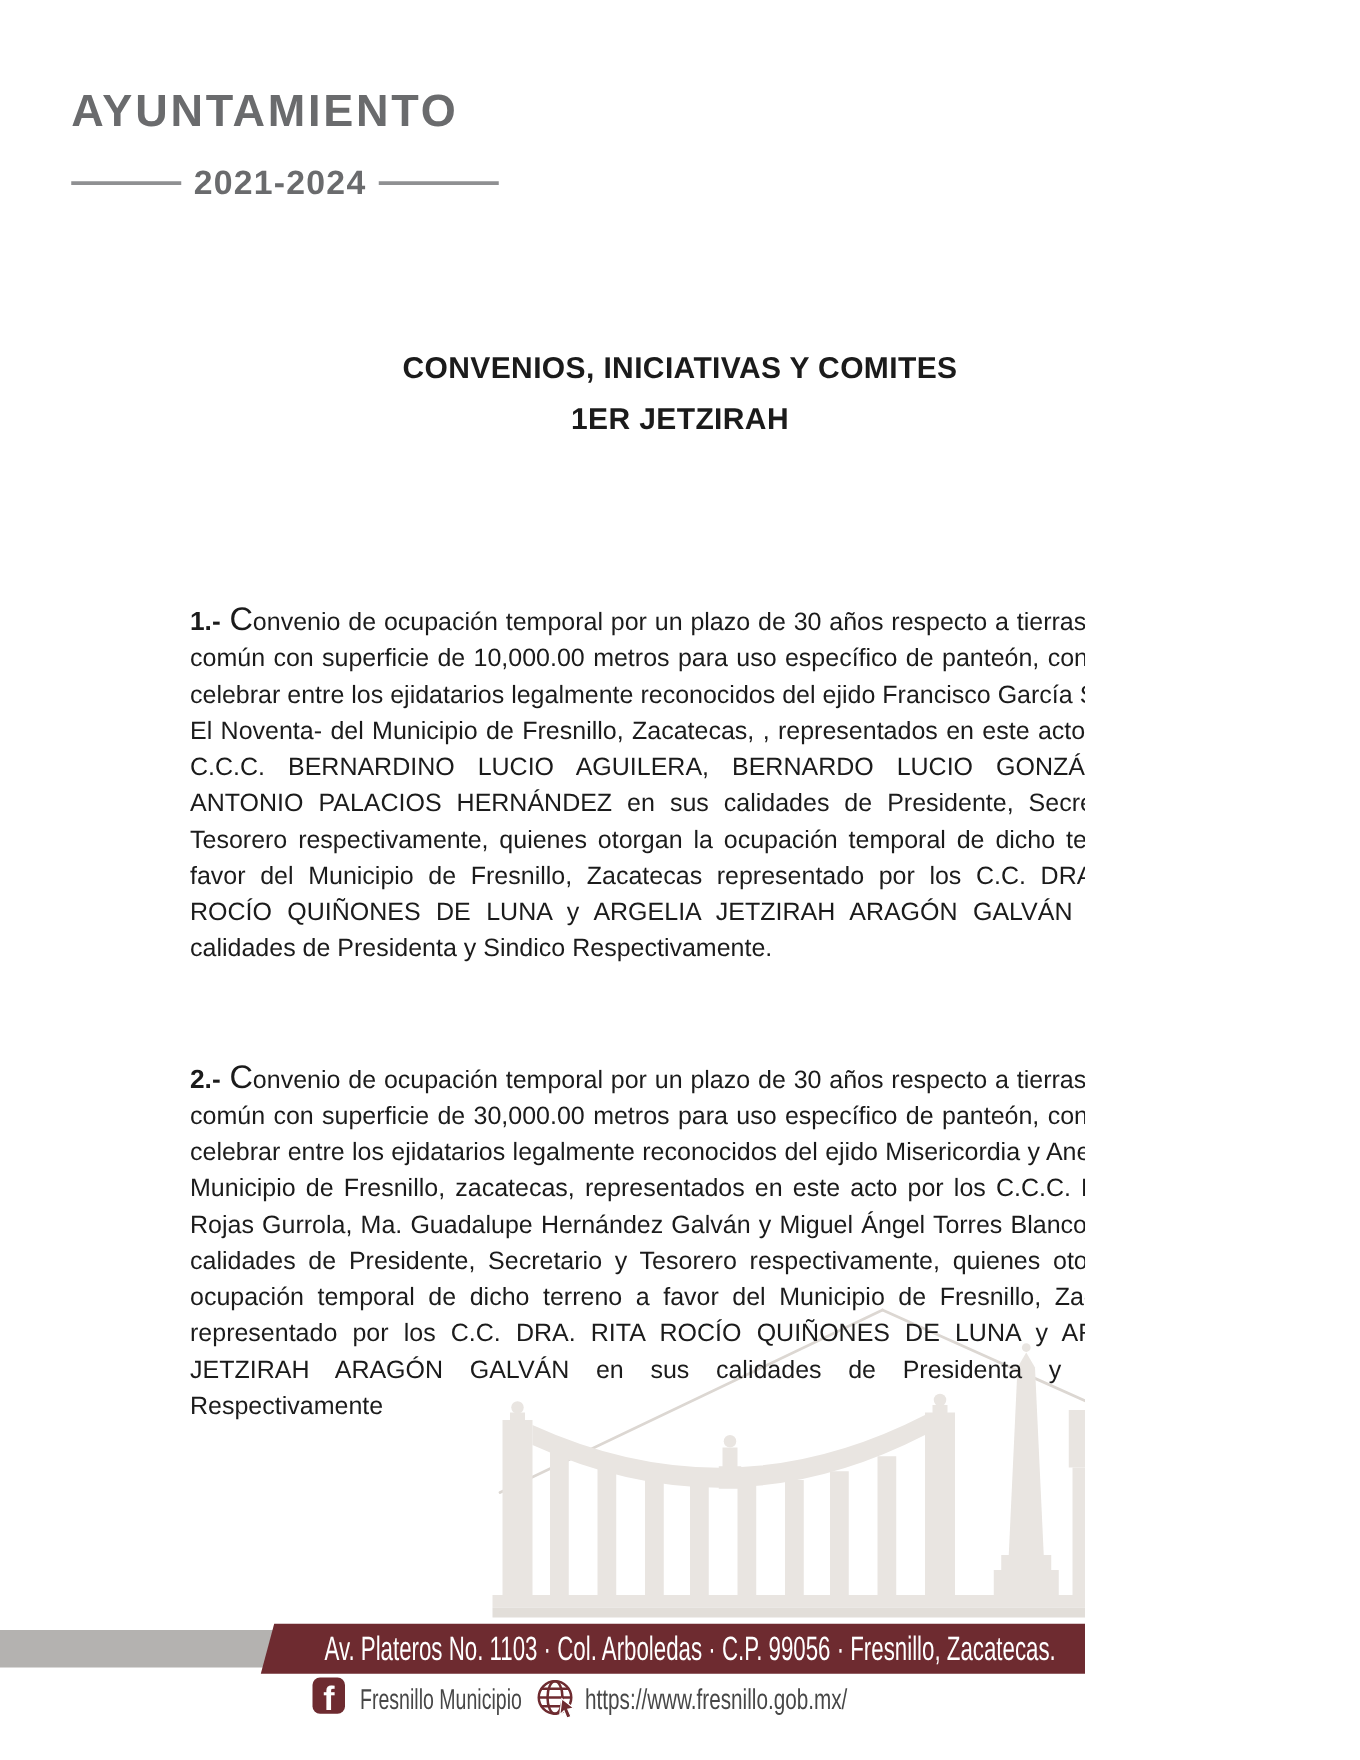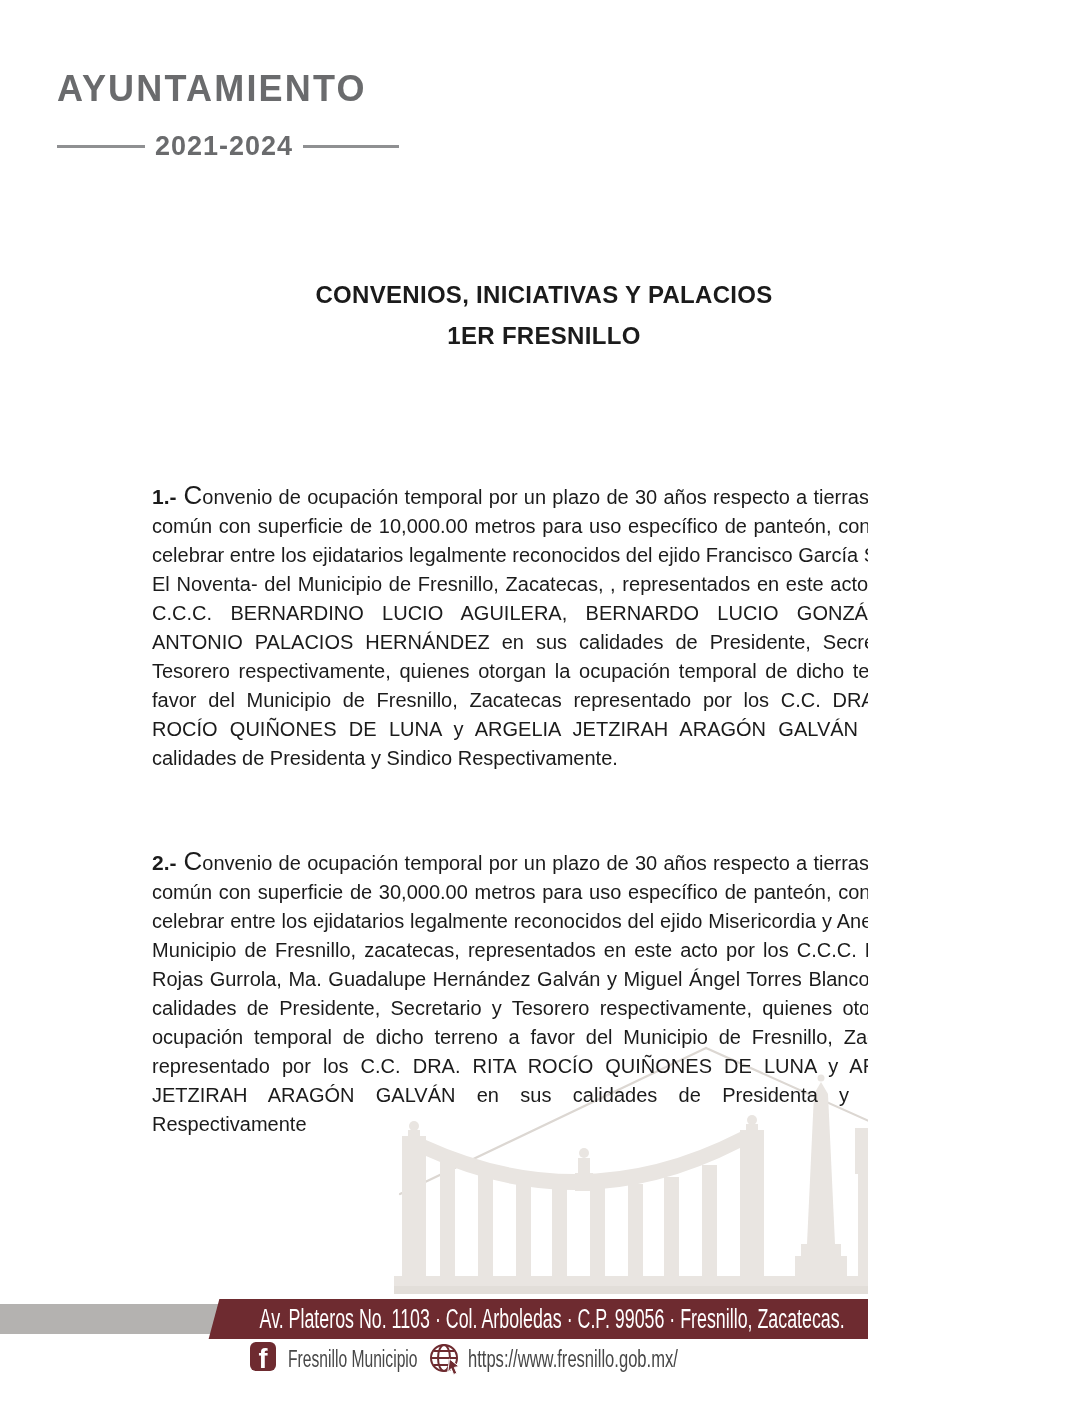--- a/index.html
+++ b/index.html
@@ -116,22 +116,22 @@
   <header class="logo">
     <div class="logo-line1">AYUNTAMIENTO</div>
     <div class="logo-term-row">
       <span class="rule rule-left"></span>
       <span class="term">2021-2024</span>
       <span class="rule rule-right"></span>
     </div>
   </header>
 
   <section class="title-block">
-    <div class="t">CONVENIOS, INICIATIVAS Y PALACIOS</div>
-    <div class="t">1ER FRESNILLO</div>
+    <div class="t">CONVENIOS, INICIATIVAS Y COMITES</div>
+    <div class="t">1ER JETZIRAH</div>
   </section>
 
   <section class="body-text">
     <p class="para-1"><span class="num">1.-</span><span class="lead">C</span><span>onvenio de ocupación temporal por un plazo de 30 años respecto a tierras de uso común con superficie de 10,000.00 metros para uso específico de panteón, convenio a celebrar entre los ejidatarios legalmente reconocidos del ejido Francisco García Salinas- El Noventa- del Municipio de Fresnillo, Zacatecas, , representados en este acto por los C.C.C. BERNARDINO LUCIO AGUILERA, BERNARDO LUCIO GONZÁLEZ Y ANTONIO PALACIOS HERNÁNDEZ en sus calidades de Presidente, Secretario y Tesorero respectivamente, quienes otorgan la ocupación temporal de dicho terreno a favor del Municipio de Fresnillo, Zacatecas representado por los C.C. DRA. RITA ROCÍO QUIÑONES DE LUNA y ARGELIA JETZIRAH ARAGÓN GALVÁN en sus calidades de Presidenta y Sindico Respectivamente.</span></p>
     <p class="para-2"><span class="num">2.-</span><span class="lead">C</span><span>onvenio de ocupación temporal por un plazo de 30 años respecto a tierras de uso común con superficie de 30,000.00 metros para uso específico de panteón, convenio a celebrar entre los ejidatarios legalmente reconocidos del ejido Misericordia y Anexos del Municipio de Fresnillo, zacatecas, representados en este acto por los C.C.C.  Homero Rojas Gurrola, Ma. Guadalupe Hernández Galván y Miguel Ángel Torres Blanco en sus calidades de Presidente, Secretario y Tesorero respectivamente, quienes otorgan la ocupación temporal de dicho terreno a favor del Municipio de Fresnillo, Zacatecas representado por los C.C. DRA. RITA ROCÍO QUIÑONES DE LUNA y ARGELIA JETZIRAH ARAGÓN GALVÁN en sus calidades de Presidenta y Sindico Respectivamente</span></p>
   </section>
 
   <svg class="watermark" viewBox="0 0 700 272" xmlns="http://www.w3.org/2000/svg" aria-hidden="true">
 
     <path class="wm-ray" d="M12,164 L318,18"></path>

